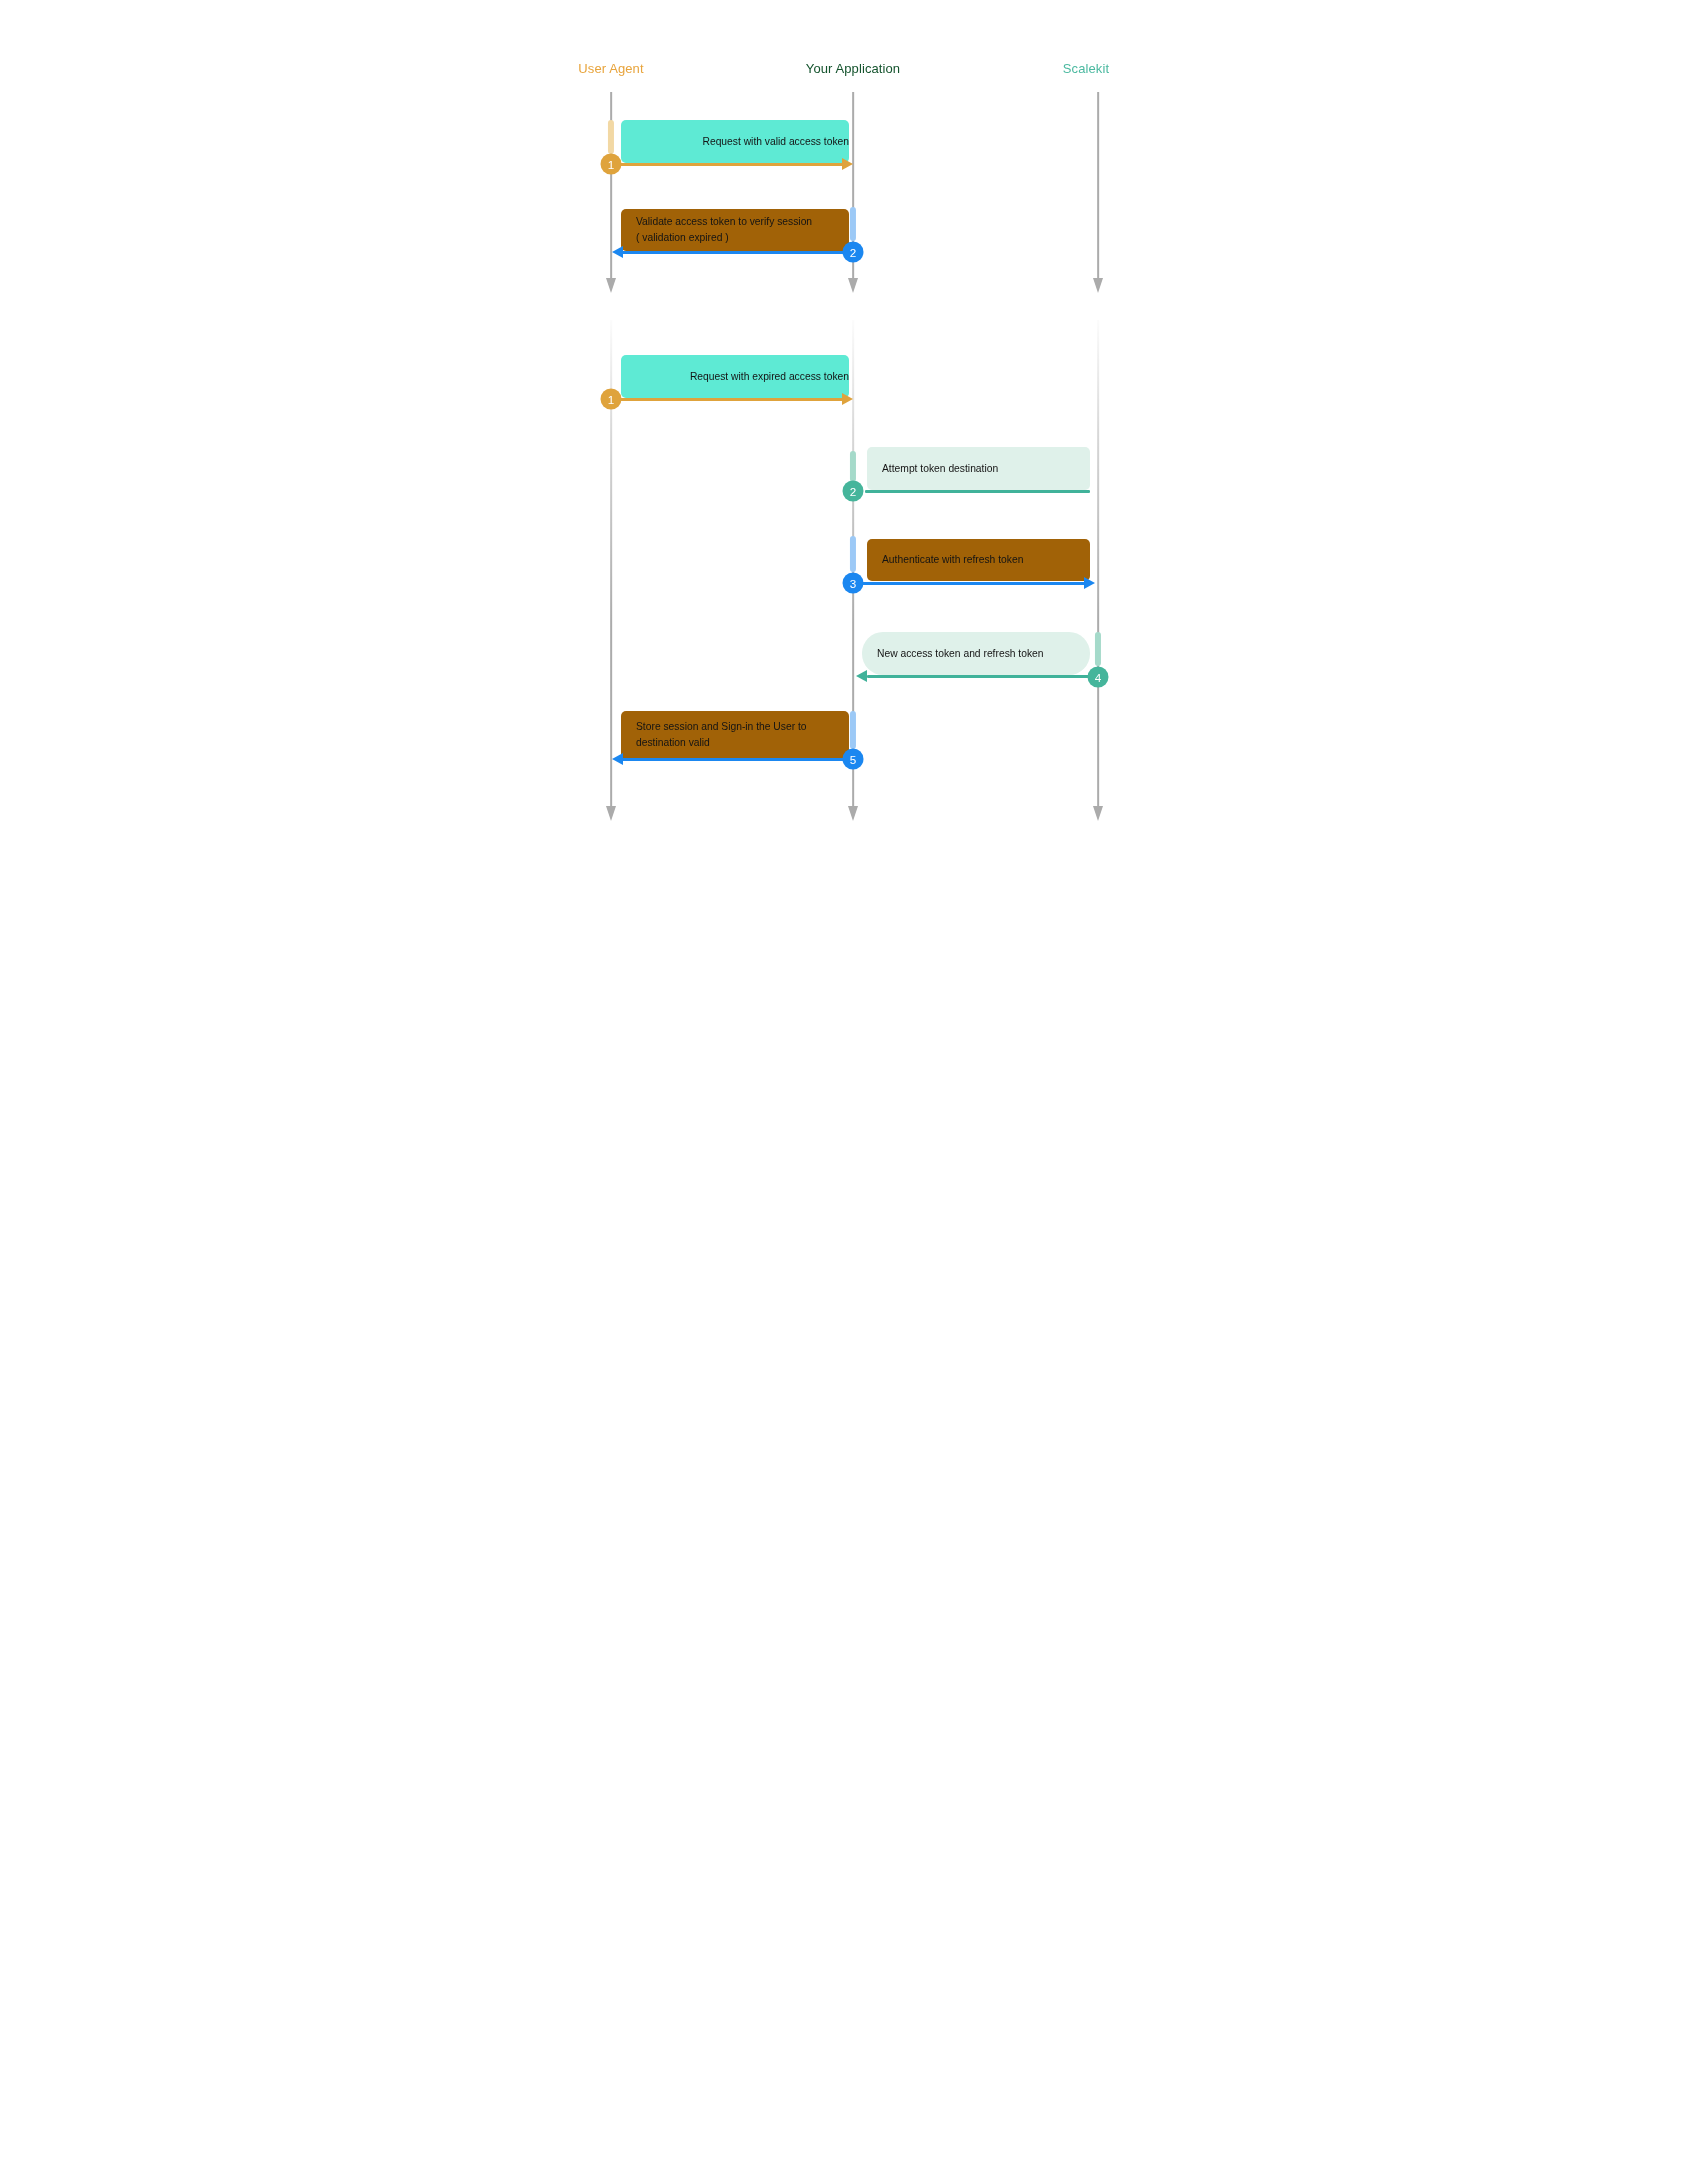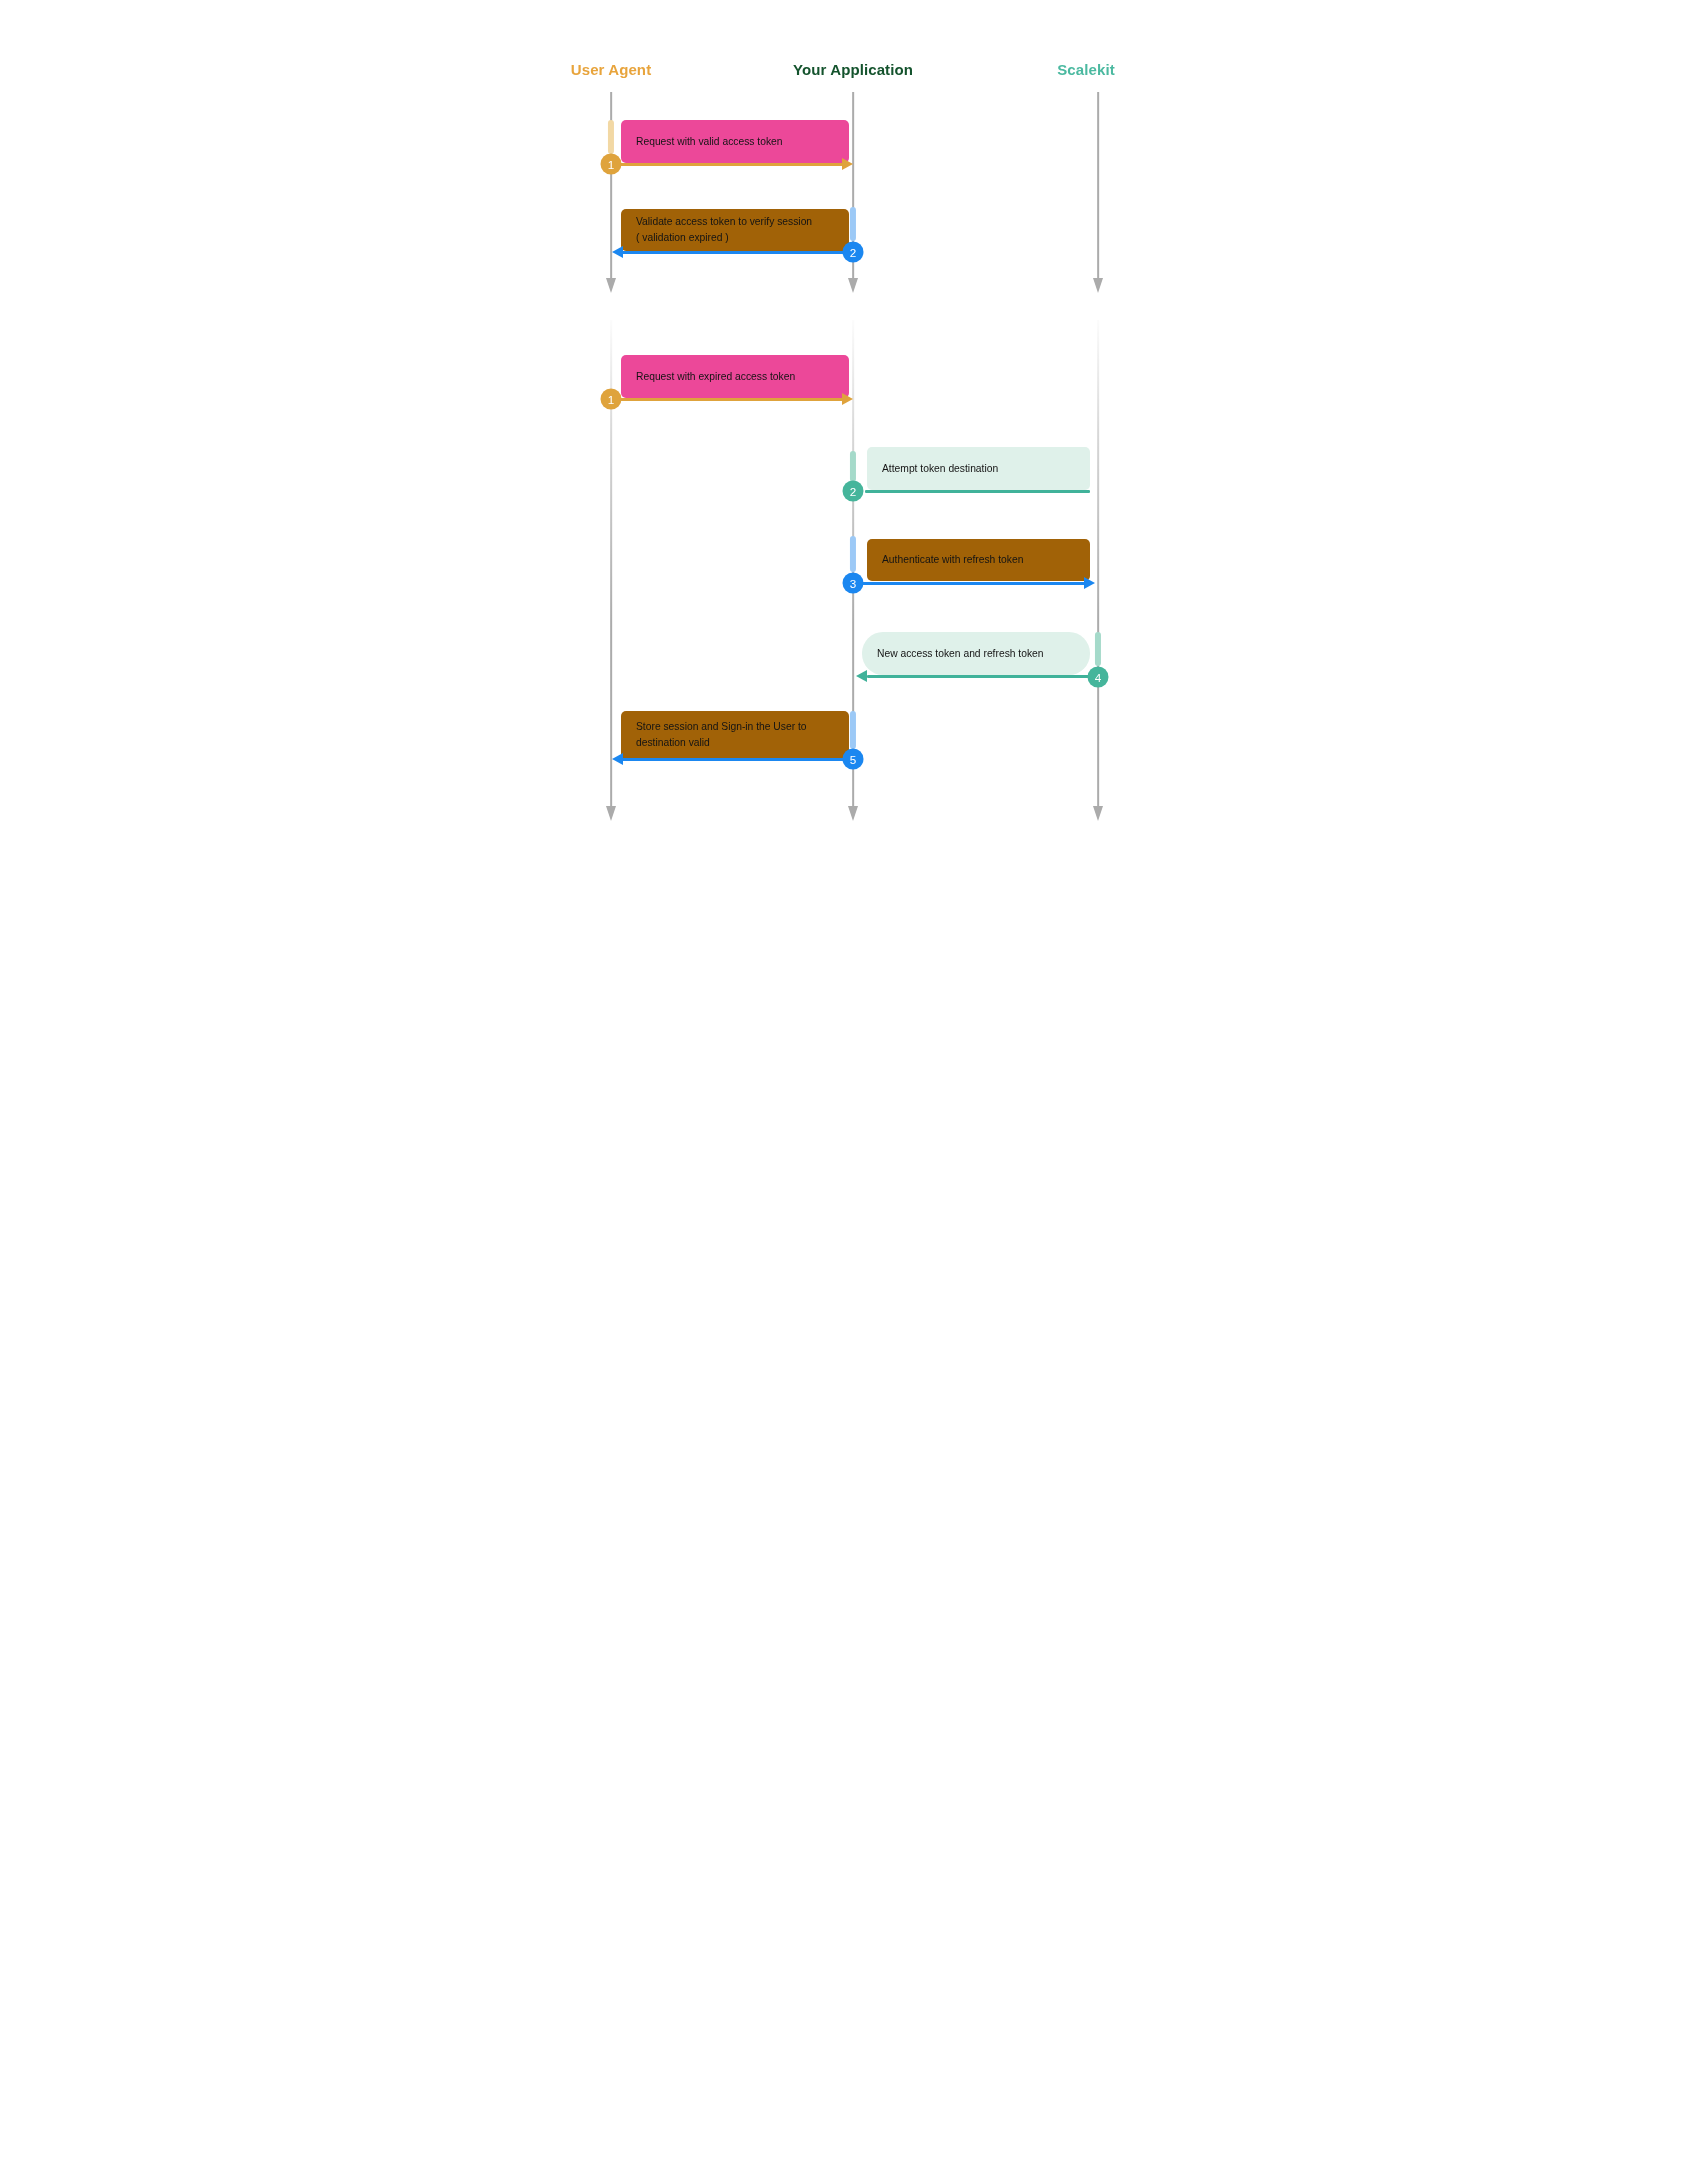--- a/index.html
+++ b/index.html
@@ -1,32 +1,32 @@
 <!DOCTYPE html>
 <html style="font-size:9px"><head>
 <meta charset="utf-8">
 <style>
   html,body{margin:0;padding:0;background:#ffffff;}
   body{font-family:"Liberation Sans","DejaVu Sans",sans-serif;}
   .canvas{position:relative;width:680px;height:874px;margin:0 auto;background:#ffffff;overflow:hidden;}
 
   
-  .actor-title{position:absolute;top:61px;transform:translateX(-50%);font-size:15px;font-weight:700;letter-spacing:0.1px;white-space:nowrap;}
+  .actor-title{position:absolute;top:61px;transform:translateX(-50%);font-size:13px;font-weight:400;letter-spacing:0.1px;white-space:nowrap;}
   .t-orange{color:#E8A43C;}
   .t-blue{color:#14532d;}
   .t-teal{color:#4BB9A0;}
 
   
   .lifeline{position:absolute;width:1.7px;background:#ABABAB;transform:translateX(-50%);}
   .lifeline.fade{background:linear-gradient(to bottom,rgba(171,171,171,0.04),#d9d9d9 22%,#ABABAB 62%);}
   .ll-arrow{position:absolute;width:0;height:0;border-left:5px solid transparent;border-right:5px solid transparent;border-top:15.6px solid #ABABAB;transform:translateX(-50%);}
 
   
   .msg-box{position:absolute;border-radius:5px;display:flex;flex-direction:column;justify-content:center;padding:0 0 0 15px;box-sizing:border-box;font-size:10.3px;color:#141414;line-height:1.55;}
-  .b-cream{background:#ec4899;}
+  .b-cream{background:#5eead4;align-items:flex-end;}
   .b-blue{background:#a16207;}
   .b-teal{background:#DFF1EA;}
 
   
   .msg-line{position:absolute;height:2.8px;border-radius:1.1px;}
   .l-orange{background:#DFA33C;}
   .l-blue{background:#1B87F0;}
   .l-teal{background:#40B29A;}
   .head{position:absolute;width:0;height:0;border-top:6.7px solid transparent;border-bottom:6.7px solid transparent;}
   .head.right.h-orange{border-left:11px solid #DFA33C;}

